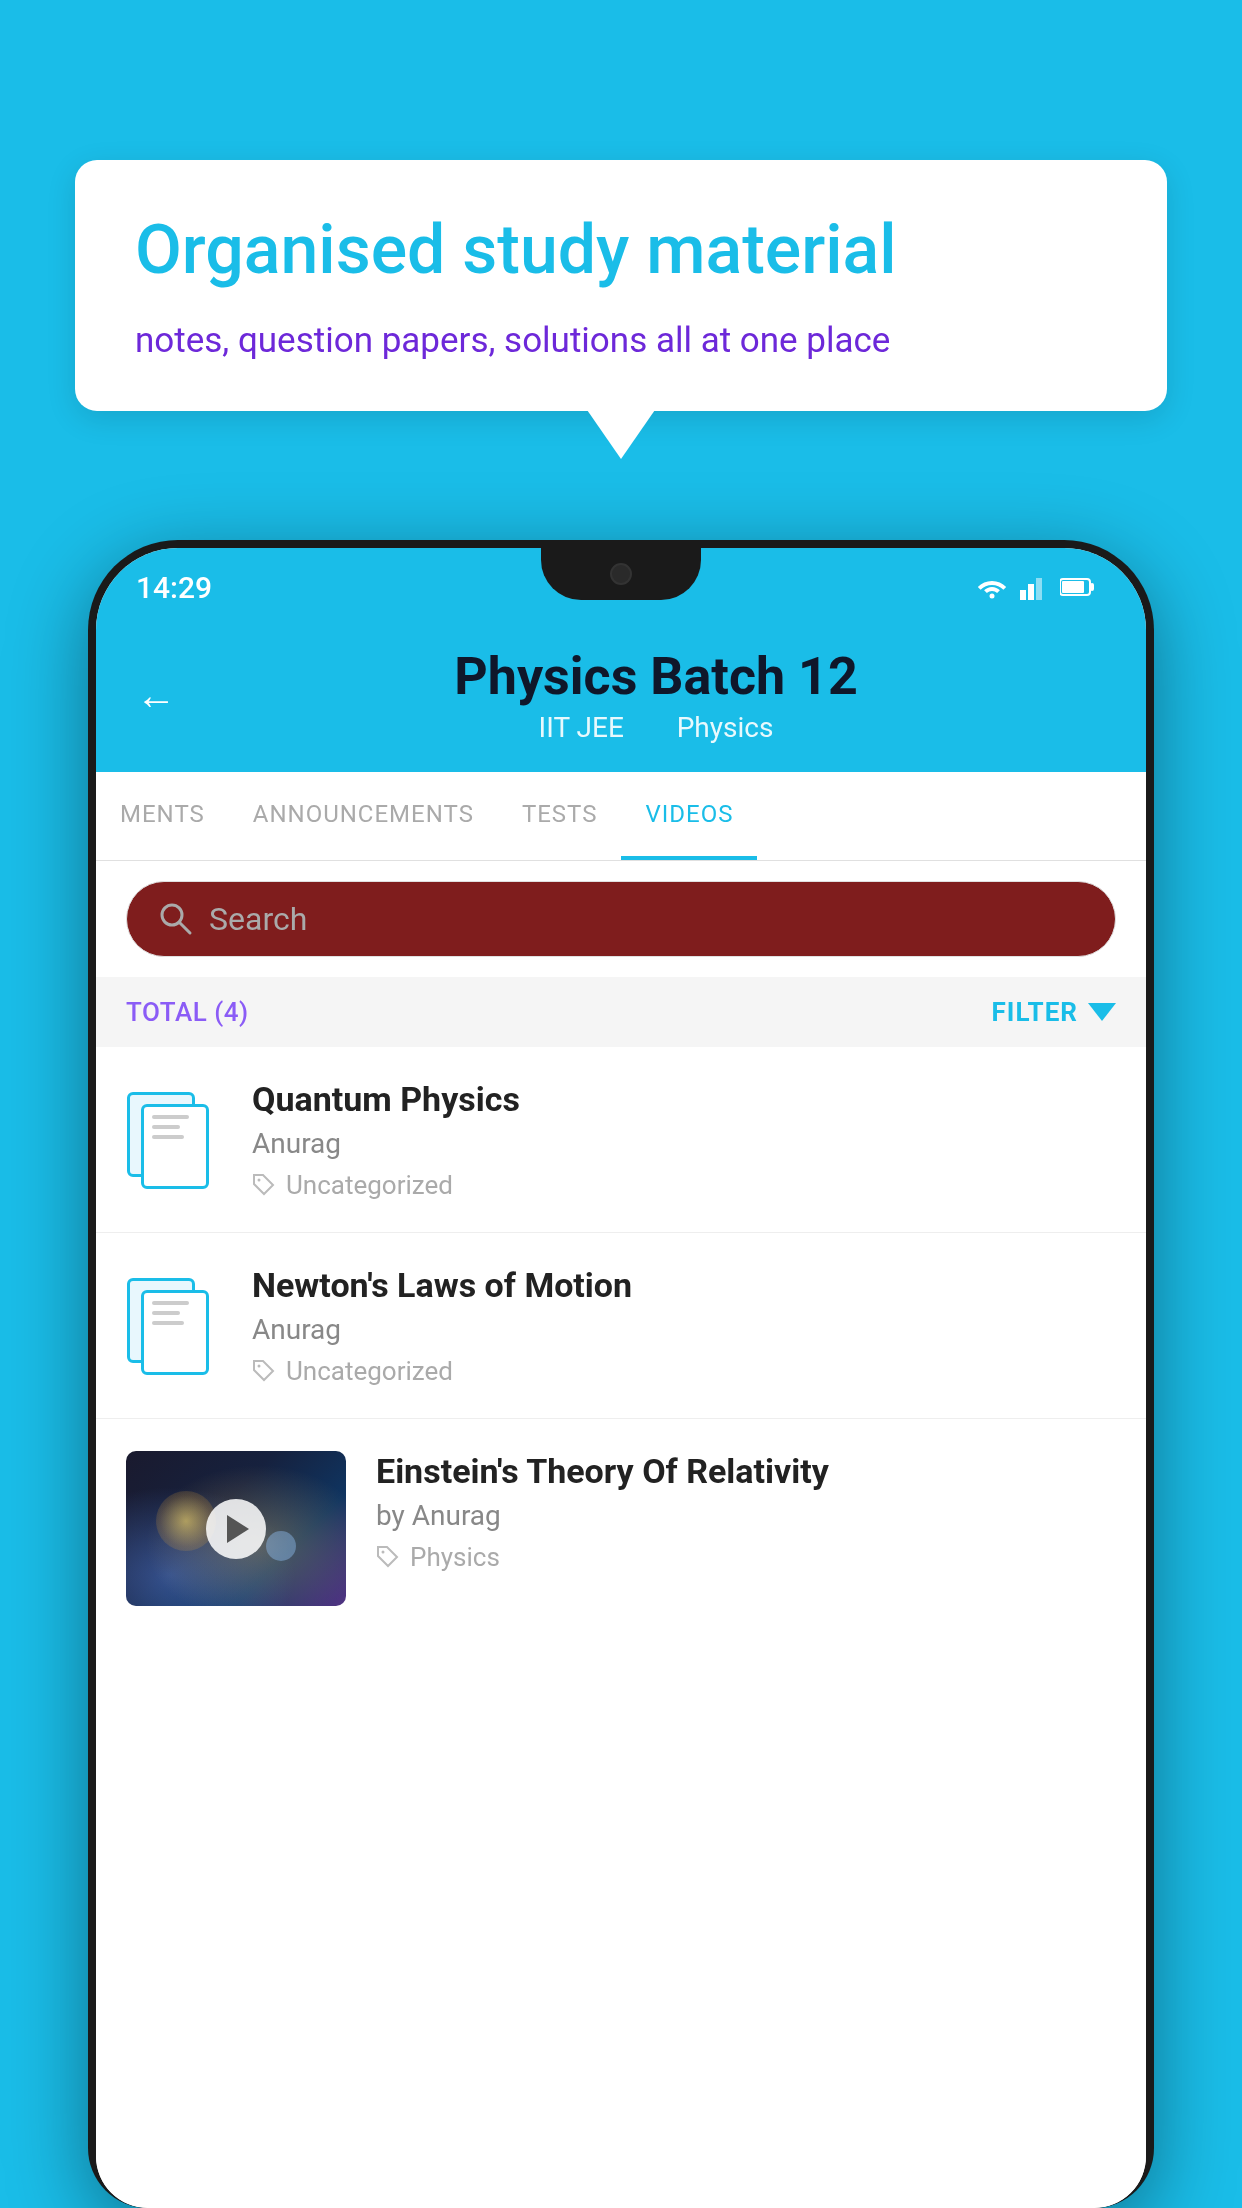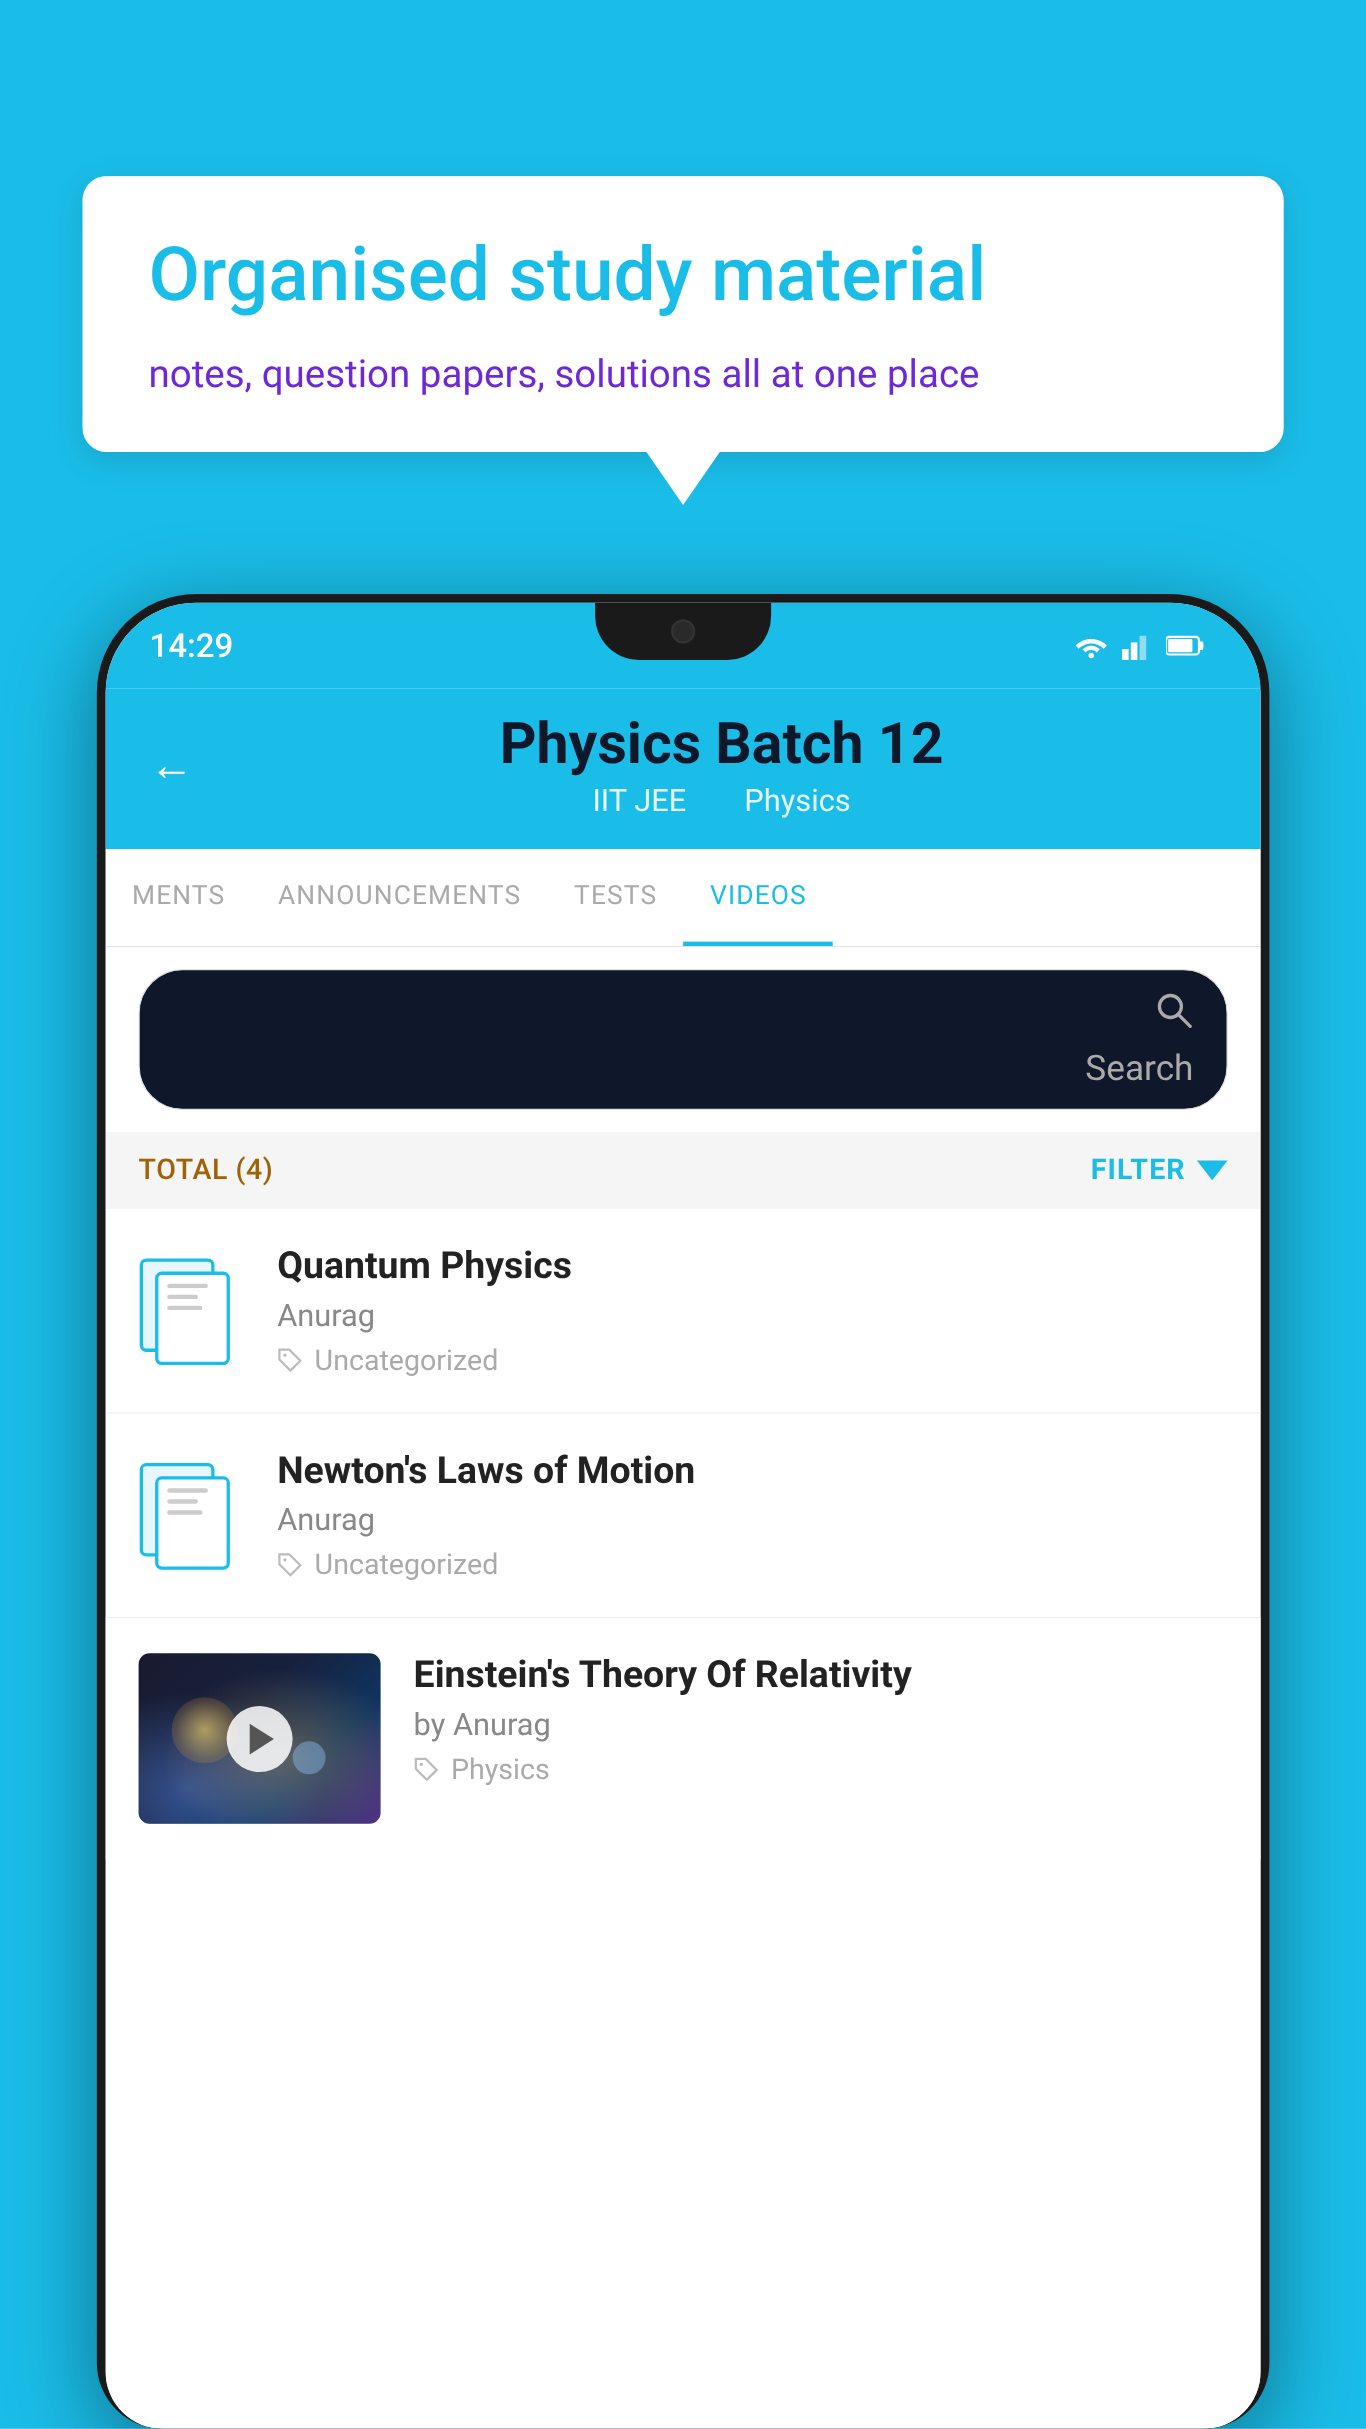--- a/index.html
+++ b/index.html
@@ -187,46 +187,45 @@
       border-bottom: 4px solid #1ABDE8;
     }
 
     
     .search-container {
       background: white;
       padding: 20px 30px;
     }
 
     .search-bar {
-      background: #0f172a;
+      background: #7f1d1d;
       border: 1.5px solid #e0e0e0;
       border-radius: 40px;
       display: flex;
-      align-items: flex-end;
+      align-items: flex-start;
       padding: 18px 30px;
       gap: 16px;
-      flex-direction: column;
     }
 
     .search-input-label {
       color: #aaaaaa;
       font-size: 32px;
     }
 
     
     .filter-row {
       background: #f5f5f5;
       display: flex;
       justify-content: space-between;
       align-items: center;
       padding: 20px 30px;
     }
 
     .total-count {
-      color: #a16207;
+      color: #8b5cf6;
       font-size: 26px;
       font-weight: 500;
       letter-spacing: 0.5px;
       text-align: center;
     }
 
     .filter-btn {
       color: #1ABDE8;
       font-size: 26px;
       font-weight: 700;

